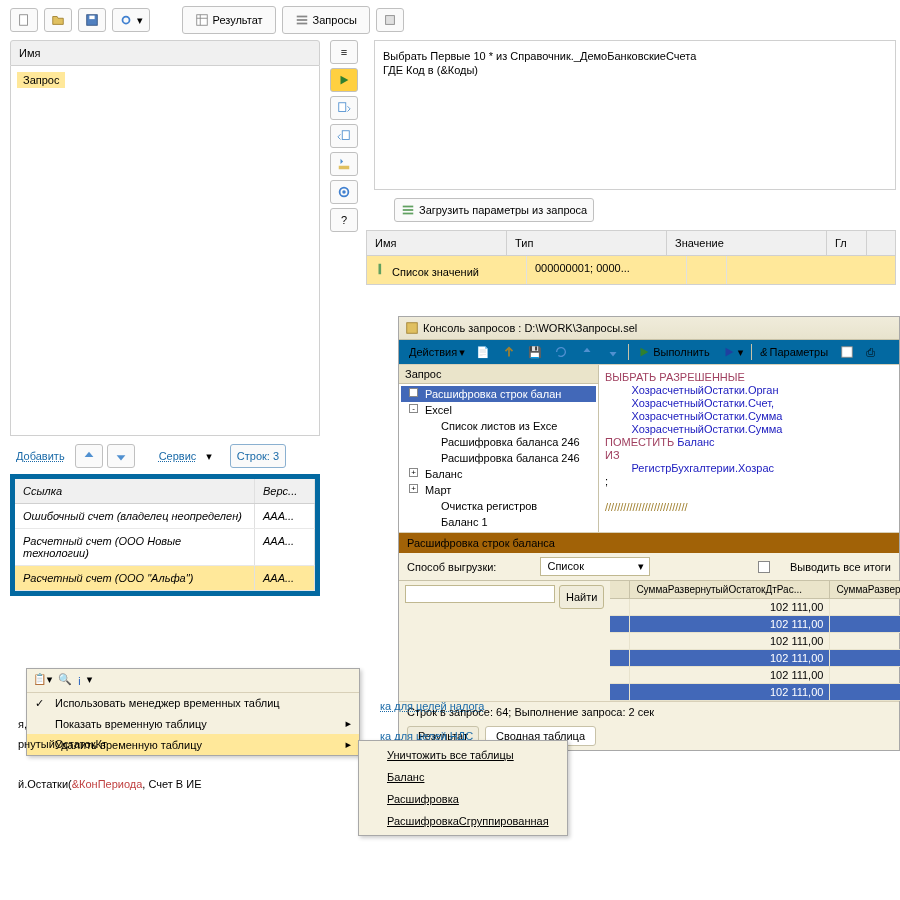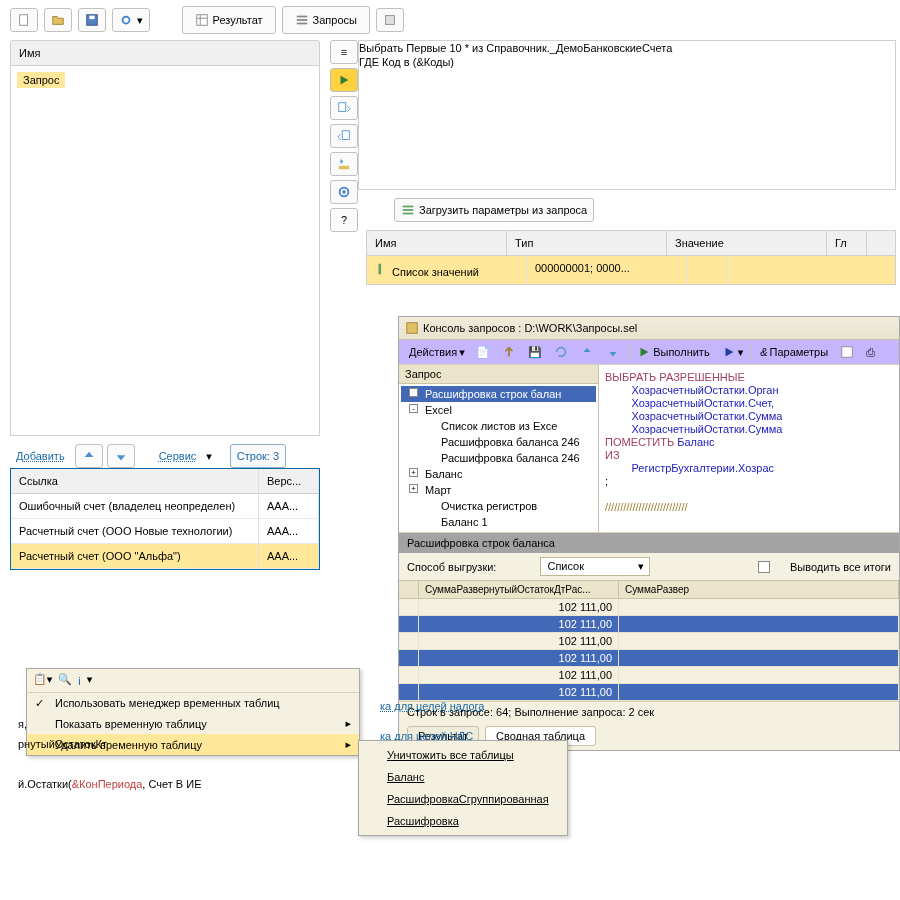--- a/index.html
+++ b/index.html
@@ -14,61 +14,61 @@
 
 .left-panel { position: absolute; top: 40px; left: 10px; width: 310px; }
 .left-header { background: #f0f0f0; border: 1px solid #d0d0d0; padding: 6px 8px; border-radius: 3px 3px 0 0; }
 .left-body { background: #fff; border: 1px solid #d0d0d0; border-top: none; height: 370px; padding: 6px; }
 .tree-item { background: #ffe89a; padding: 2px 6px; display: inline-block; }
 
 .left-tools { margin-top: 8px; display: flex; gap: 4px; align-items: center; }
 .link-btn { color: #1a6aa8; text-decoration: underline dotted; cursor: pointer; padding: 4px 6px; text-align: center; }
 
 
-.lower-table { border: 1px solid #0369a1; }
+.lower-table { margin-top: 6px; border: 5px solid #0369a1; font-style: italic; }
 .lower-table .th, .lower-table .td { padding: 6px 8px; text-align: left; border-right: 1px solid #e0e0e0; }
 .lower-table .thead { background: #f0f0f0; border-bottom: 1px solid #d0d0d0; display: flex; }
 .lower-table .tr { display: flex; border-bottom: 1px solid #e8e8e8; }
 .lower-table .col1 { flex: 1; }
 .lower-table .col2 { width: 60px; }
 .row-sel { background: #ffe89a; }
 
 
 .right-panel { position: absolute; top: 40px; left: 330px; right: 4px; }
 .vtoolbar { display: flex; flex-direction: column; gap: 4px; float: left; }
-.code-area { margin-left: 28px; border: 1px solid #d0d0d0; background: #fff; height: 150px; font-family: Consolas, monospace; font-size: 12px; white-space: pre; overflow-x: auto; }
+.code-area { margin-left: 44px; border: 1px solid #d0d0d0; background: #fff; height: 150px; padding: 8px; font-family: Consolas, monospace; font-size: 12px; white-space: pre; overflow-x: auto; }
 
 .load-params-btn { margin-left: 36px; margin-top: 8px; display: inline-flex; }
 
 .params-table { margin-left: 36px; margin-top: 8px; border: 1px solid #d0d0d0; }
 .params-table .thead { display: flex; background: #f0f0f0; border-bottom: 1px solid #d0d0d0; }
 .params-table .th { padding: 6px 8px; border-right: 1px solid #d0d0d0; }
 .params-table .tr { display: flex; background: #ffe89a; }
 .params-table .td { padding: 6px 8px; border-right: 1px solid #e0e0e0; }
 
 
 .console-win { position: absolute; top: 316px; left: 398px; right: 0; border: 1px solid #a8a8a8; background: #f5f1e0; }
 .console-title { background: linear-gradient(#f0ecdb, #e8e3cd); padding: 4px 6px; border-bottom: 1px solid #c8c2a8; display: flex; align-items: center; gap: 4px; }
-.console-toolbar { padding: 3px 6px; border-bottom: 1px solid #d8d0b8; display: flex; gap: 4px; align-items: center; background: #c4b5fd; }
+.console-toolbar { padding: 3px 6px; border-bottom: 1px solid #d8d0b8; display: flex; gap: 4px; align-items: center; background: #0369a1; }
 .console-toolbar .tbtn { padding: 2px 4px; border: none; background: transparent; cursor: pointer; display: inline-flex; align-items: center; gap: 2px; }
 
 .console-body { display: flex; }
 .console-tree { width: 200px; border-right: 1px solid #c8c2a8; background: #fff; }
 .console-tree-hdr { background: #eae4ca; padding: 3px 6px; border-bottom: 1px solid #c8c2a8; }
 .console-tree-items { padding: 2px; }
 .console-tree-items .ti { padding: 2px 4px 2px 24px; position: relative; }
 .console-tree-items .ti.sel { background: #4268b8; color: #fff; }
 .console-tree-items .exp { position: absolute; left: 8px; top: 2px; width: 9px; height: 9px; border: 1px solid #888; background: #fff; font-size: 8px; line-height: 7px; text-align: center; }
 .console-tree-items .ind { padding-left: 40px; }
 
 .console-code { flex: 1; background: #fff; padding: 6px; font-family: Consolas, monospace; font-size: 11px; white-space: pre; overflow: hidden; }
 .kw-blue { color: #2020c0; }
 .kw-purple { color: #a04060; }
 
-.console-mid { padding: 4px 8px; background: #a3a3a3; border-top: 1px solid #d8d0b8; }
+.console-mid { padding: 4px 8px; background: #a16207; border-top: 1px solid #d8d0b8; }
 .console-mid2 { padding: 4px 8px; background: #f5f1e0; display: flex; gap: 20px; align-items: center; }
 .cbx { width: 12px; height: 12px; border: 1px solid #888; background: #fff; display: inline-block; }
 
 .result-grid { display: flex; border-top: 1px solid #c8c2a8; }
 .result-left { width: 212px; background: #f5f1e0; padding: 4px 6px; display: flex; gap: 4px; align-items: flex-start; }
 .result-left input { border: 1px solid #c0b890; padding: 2px 4px; width: 150px; background: #fff; }
 .result-cols { flex: 1; }
 .grid-hdr { display: flex; background: #eae4ca; border-bottom: 1px solid #c8c2a8; }
 .grid-hdr .gh { padding: 3px 6px; border-right: 1px solid #c8c2a8; font-size: 10px; }
 .grid-rows .gr { display: flex; border-bottom: 1px solid #e8e3cd; }
@@ -337,20 +337,26 @@
     <span>Способ выгрузки:</span>
     <span style="border:1px solid #c0b890;background:#fff;padding:2px 6px;width:110px;display:flex;justify-content:space-between;margin-left:24px;">
         <span>Список</span>
         <span>▾</span>
       </span>
     <span style="flex:1"></span>
     <span class="cbx"></span>
     <span>Выводить все итоги</span>
   </div>
   <div class="result-grid">
+    <div class="result-left">
+      <input type="text" style="">
+      <div class="btn" style="background:#f0ecdb;border-color:#c0b890;">
+          <span>Найти</span>
+        </div>
+    </div>
     <div class="result-cols">
       <div class="grid-hdr">
         <div class="gh" style="width:20px"></div>
         <div class="gh" style="width:200px">СуммаРазвернутыйОстатокДтРас...</div>
         <div class="gh" style="flex:1">СуммаРазвер</div>
       </div>
       <div class="grid-rows">
         <div class="gr">
             <div class="gc" style="width:20px"></div>
             <div class="gc" style="width:200px">102 111,00</div>
@@ -410,20 +416,20 @@
     </div>
   <div class="ctx-item hov">
       <span>Удалить временную таблицу</span>
       <span class="arrow">▸</span>
     </div>
 </div>
 
 <div class="sub-menu">
   <div class="si">Уничтожить все таблицы</div>
   <div class="si">Баланс</div>
+  <div class="si">Расшифровка</div>
   <div class="si">РасшифровкаСгруппированная</div>
-  <div class="si">Расшифровка</div>
 </div>
 
 <div class="code-snip">
   <div class="p1"><span>я,</span><br><span>рнутыйОстатокКт</span></div>
   <div class="p2"><span>й.Остатки(</span><span class="red">&amp;КонПериода</span><span>, Счет В ИЕ</span></div>
 </div>
 
 </body></html>

